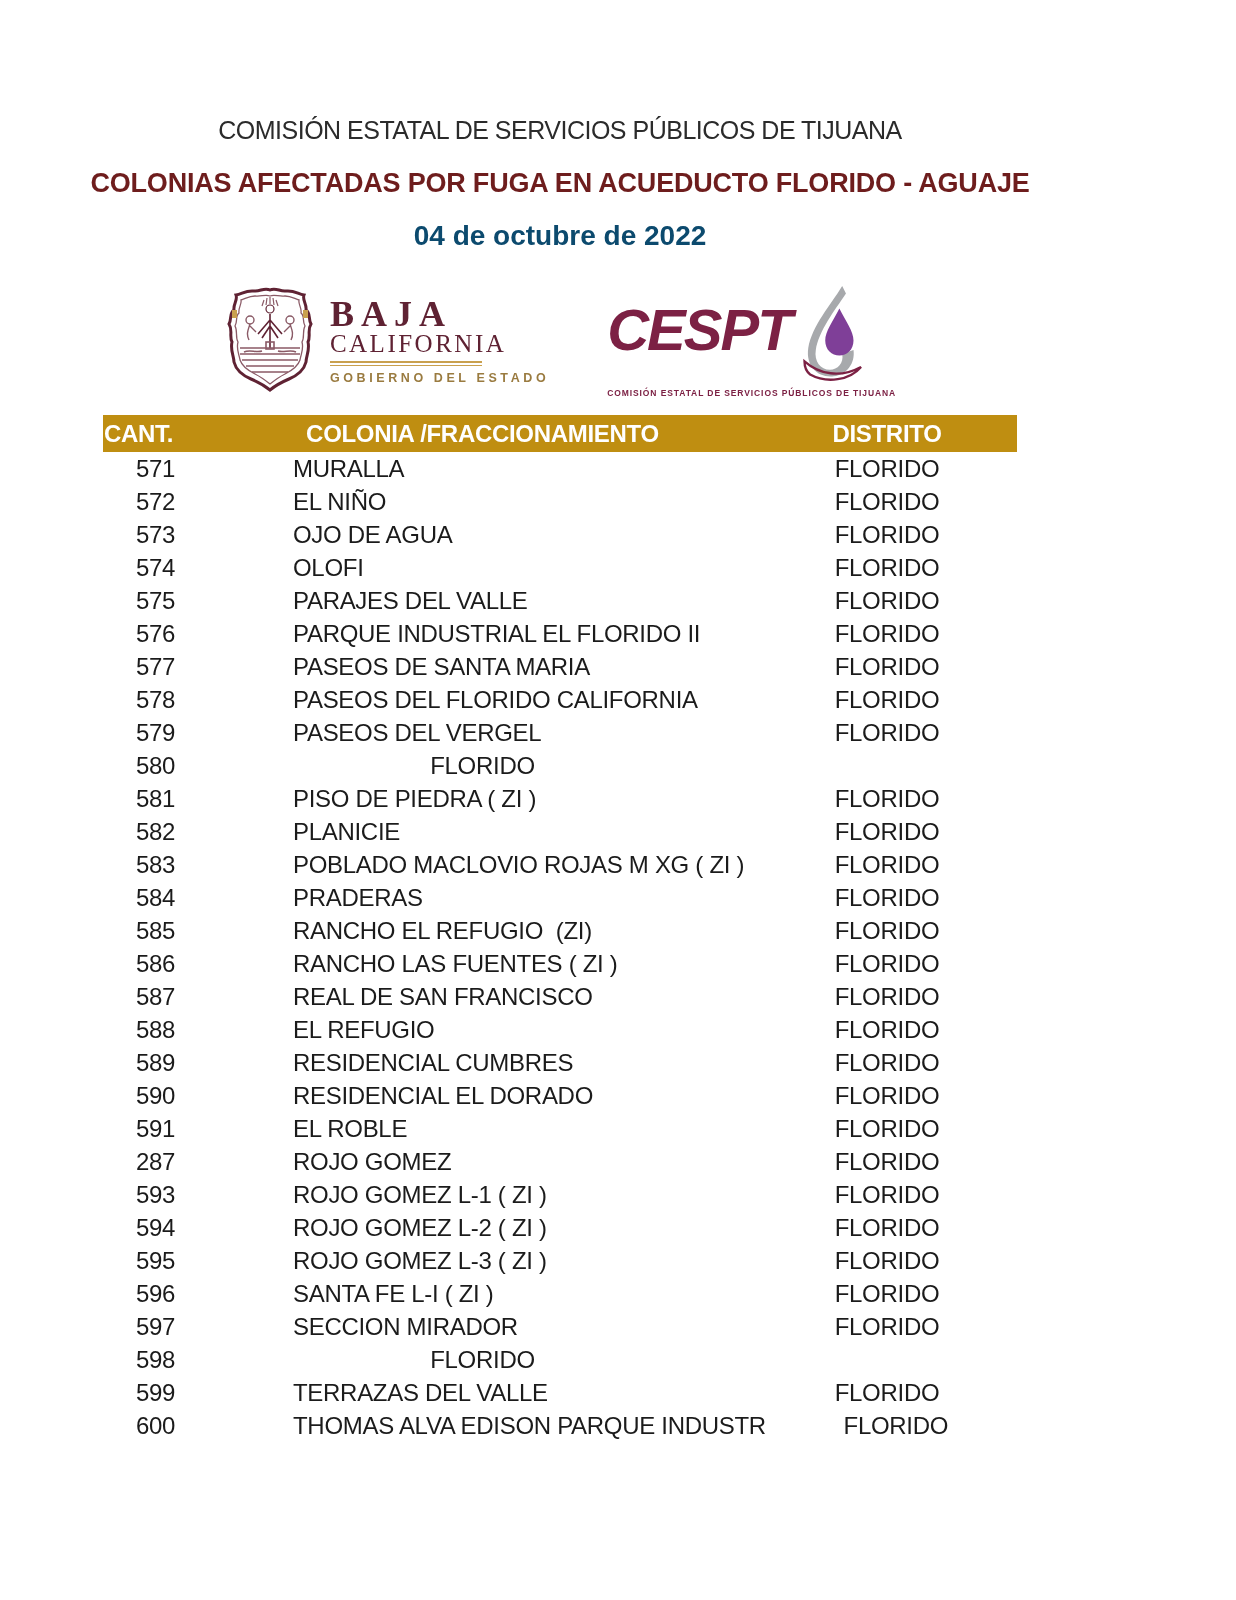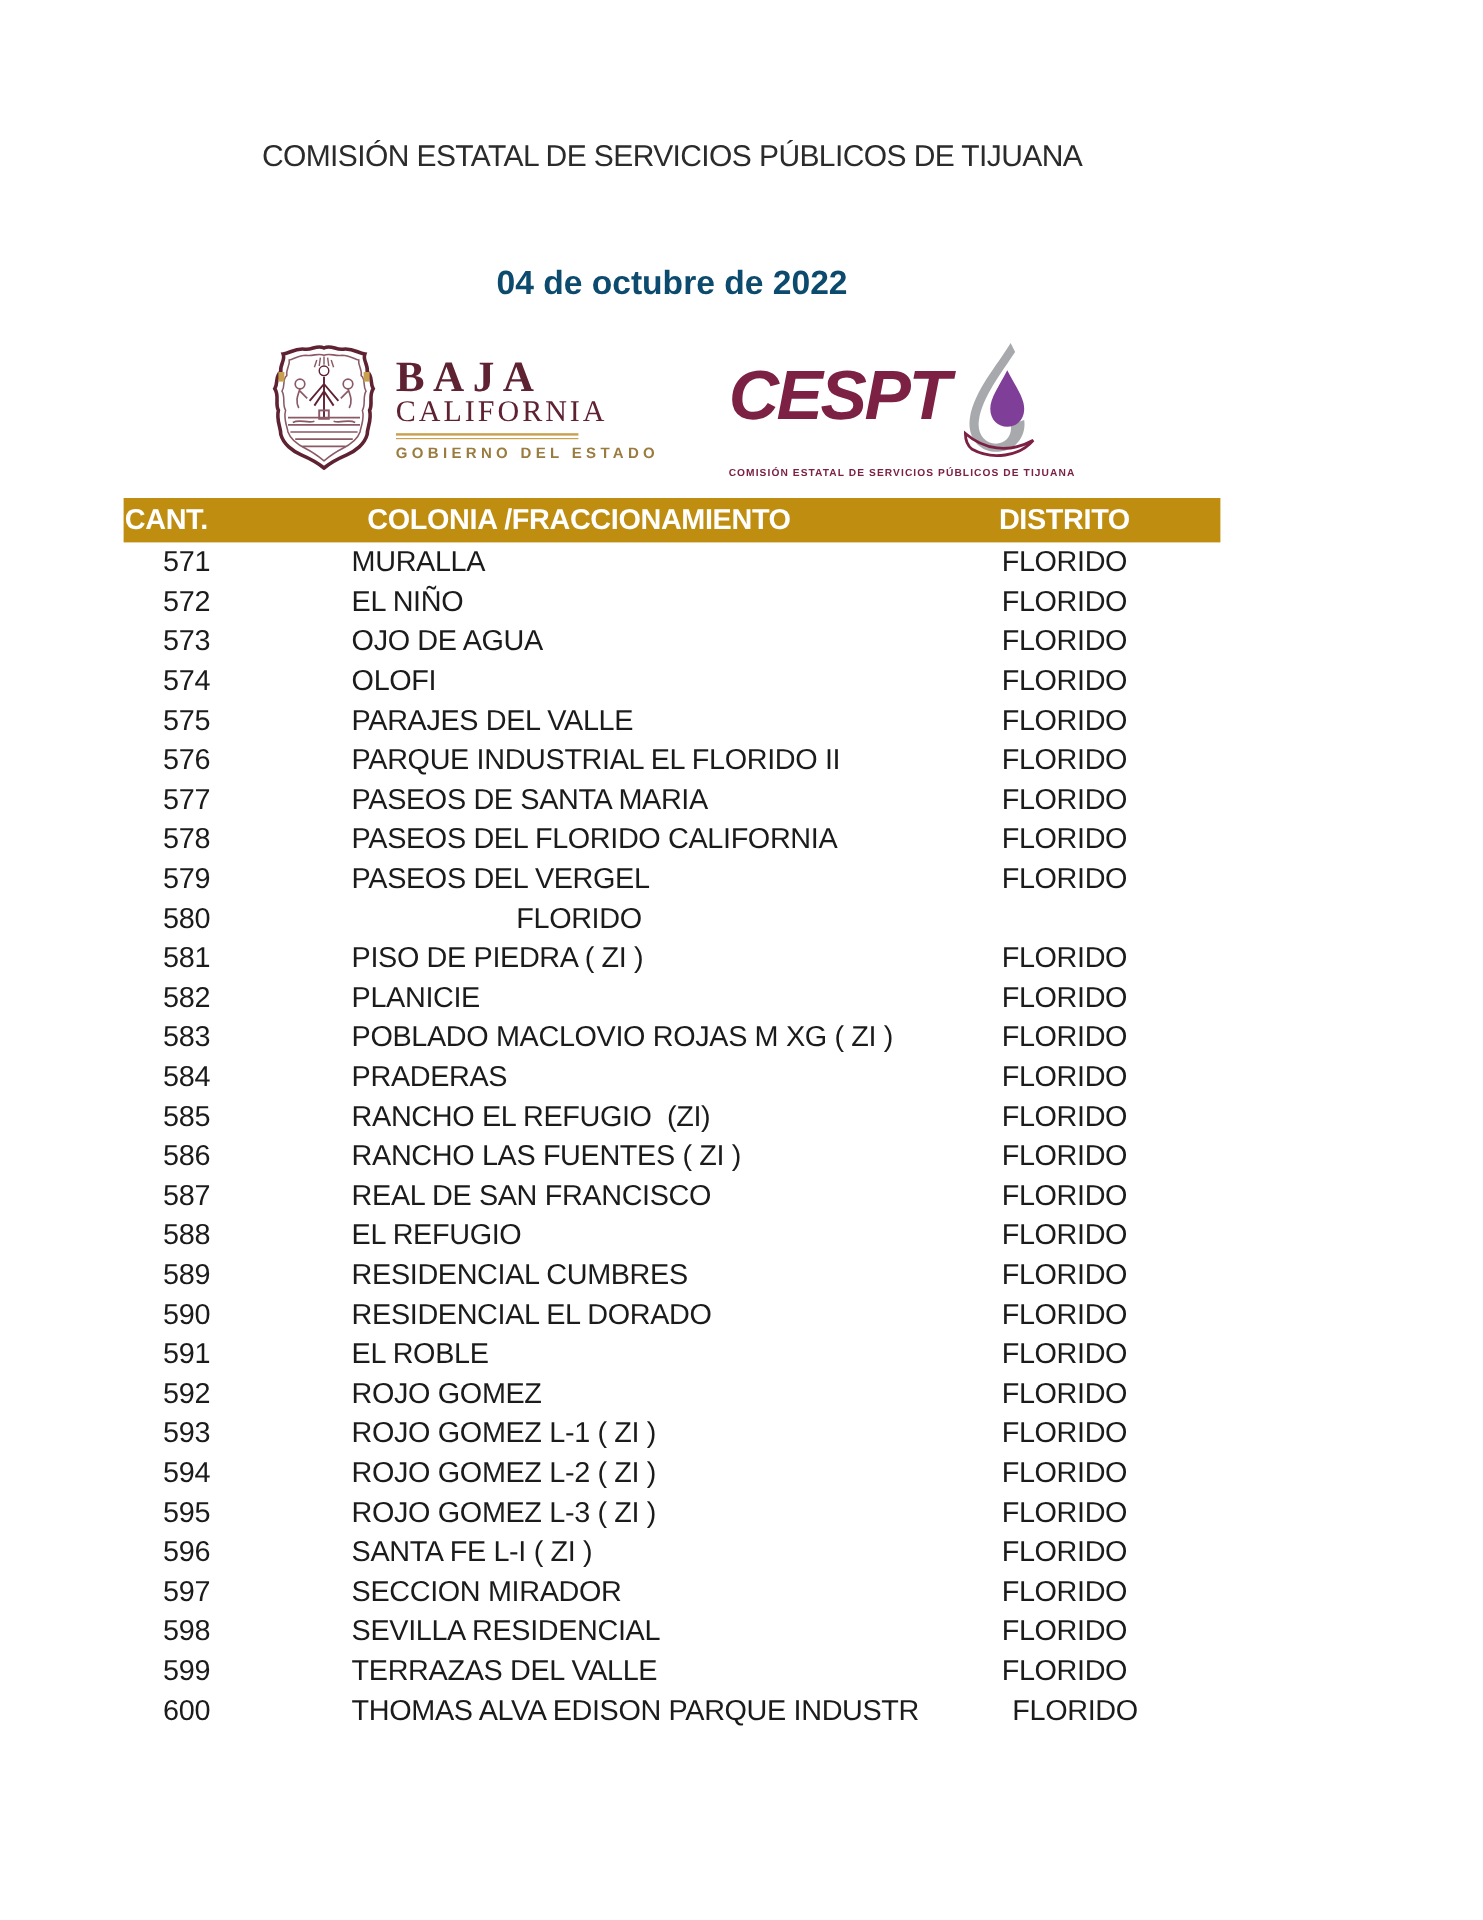--- a/index.html
+++ b/index.html
@@ -83,20 +83,21 @@
   .cell.cant{text-align:center;}
   .cell.colonia{padding-left:85px;white-space:pre;}
   .cell.distrito{text-align:center;}
 </style>
 </head>
 <body>
 
 <div class="page">
 
   <div class="org-title">COMISIÓN ESTATAL DE SERVICIOS PÚBLICOS DE TIJUANA</div>
+  <div class="doc-title">COLONIAS AFECTADAS POR FUGA EN ACUEDUCTO FLORIDO - AGUAJE</div>
   <div class="doc-date">04 de octubre de 2022</div>
 
   <div class="logos">
 
     <div class="baja-logo">
       <span>
         <svg width="92" height="106" viewBox="0 0 92 106">
 
           <path d="M46 4 C40 1 36 6 30 5 C22 4 18 8 12 9 C14 14 9 18 10 24 C5 27 8 33 5 38 C9 44 5 50 8 56 C6 64 10 70 10 76 C12 84 20 90 27 93 C34 96 40 99 46 104 C52 99 58 96 65 93 C72 90 80 84 82 76 C82 70 86 64 84 56 C87 50 83 44 87 38 C84 33 87 27 82 24 C83 18 78 14 80 9 C74 8 70 4 62 5 C56 6 52 1 46 4 Z" fill="#ffffff" stroke="#5f2233" stroke-width="3"></path>
           <path d="M46 10 C41 8 37 11 31 10 C25 10 21 13 17 14 C18 18 14 22 15 27 C11 30 14 35 11 40 C14 45 11 51 14 56 C12 63 15 68 16 74 C18 80 25 85 31 88 C37 91 41 94 46 98 C51 94 55 91 61 88 C67 85 74 80 76 74 C77 68 80 63 78 56 C81 51 78 45 81 40 C78 35 81 30 77 27 C78 22 74 18 75 14 C71 13 67 10 61 10 C55 11 51 8 46 10 Z" fill="none" stroke="#8a5a66" stroke-width="1.3"></path>
@@ -261,21 +262,21 @@
           <div class="cell cant">590</div>
           <div class="cell colonia">RESIDENCIAL EL DORADO</div>
           <div class="cell distrito">FLORIDO</div>
         </div>
         <div class="trow">
           <div class="cell cant">591</div>
           <div class="cell colonia">EL ROBLE</div>
           <div class="cell distrito">FLORIDO</div>
         </div>
         <div class="trow">
-          <div class="cell cant">592</div>
+          <div class="cell cant">287</div>
           <div class="cell colonia">ROJO GOMEZ</div>
           <div class="cell distrito">FLORIDO</div>
         </div>
         <div class="trow">
           <div class="cell cant">593</div>
           <div class="cell colonia">ROJO GOMEZ L-1 ( ZI )</div>
           <div class="cell distrito">FLORIDO</div>
         </div>
         <div class="trow">
           <div class="cell cant">594</div>
@@ -292,21 +293,20 @@
           <div class="cell colonia">SANTA FE L-I ( ZI )</div>
           <div class="cell distrito">FLORIDO</div>
         </div>
         <div class="trow">
           <div class="cell cant">597</div>
           <div class="cell colonia">SECCION MIRADOR</div>
           <div class="cell distrito">FLORIDO</div>
         </div>
         <div class="trow">
           <div class="cell cant">598</div>
-          <div class="cell colonia">SEVILLA RESIDENCIAL</div>
           <div class="cell distrito">FLORIDO</div>
         </div>
         <div class="trow">
           <div class="cell cant">599</div>
           <div class="cell colonia">TERRAZAS DEL VALLE</div>
           <div class="cell distrito">FLORIDO</div>
         </div>
         <div class="trow">
           <div class="cell cant">600</div>
           <div class="cell colonia">THOMAS ALVA EDISON PARQUE INDUSTR</div>

